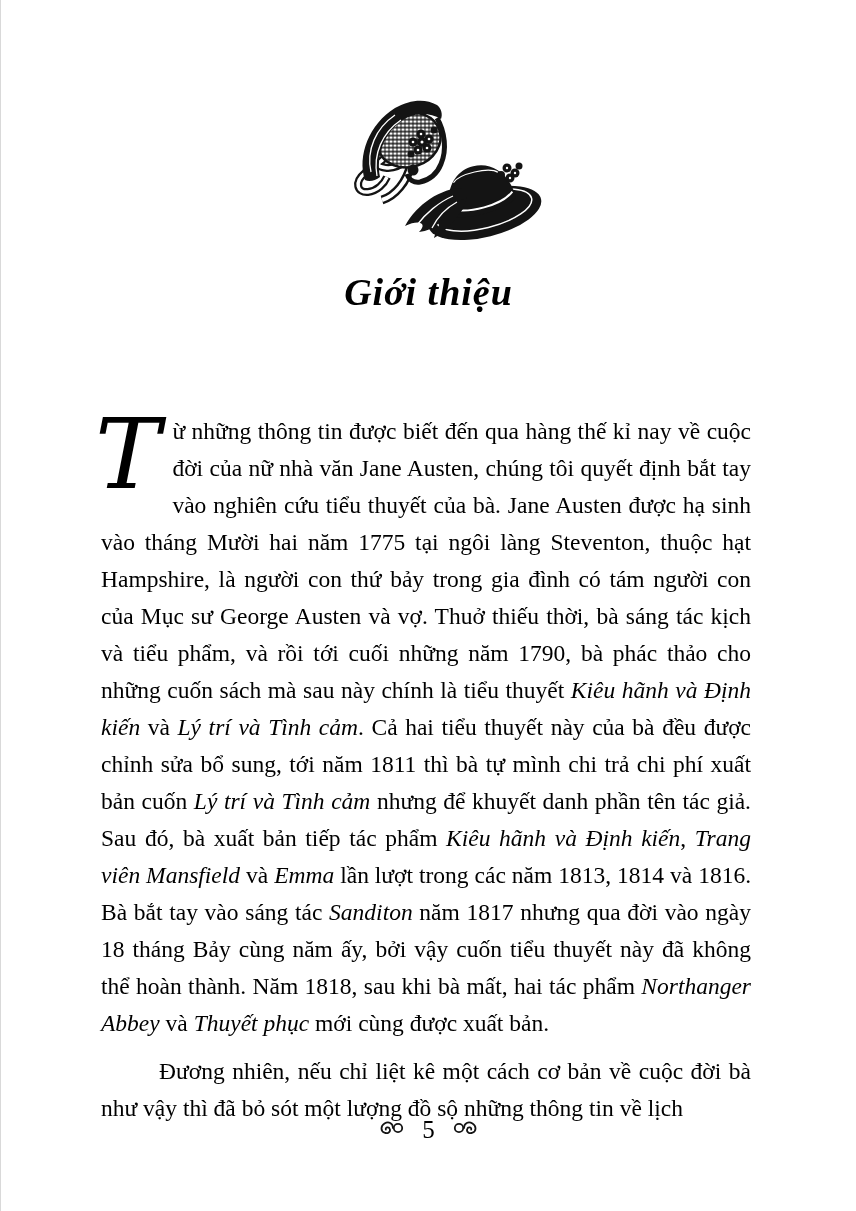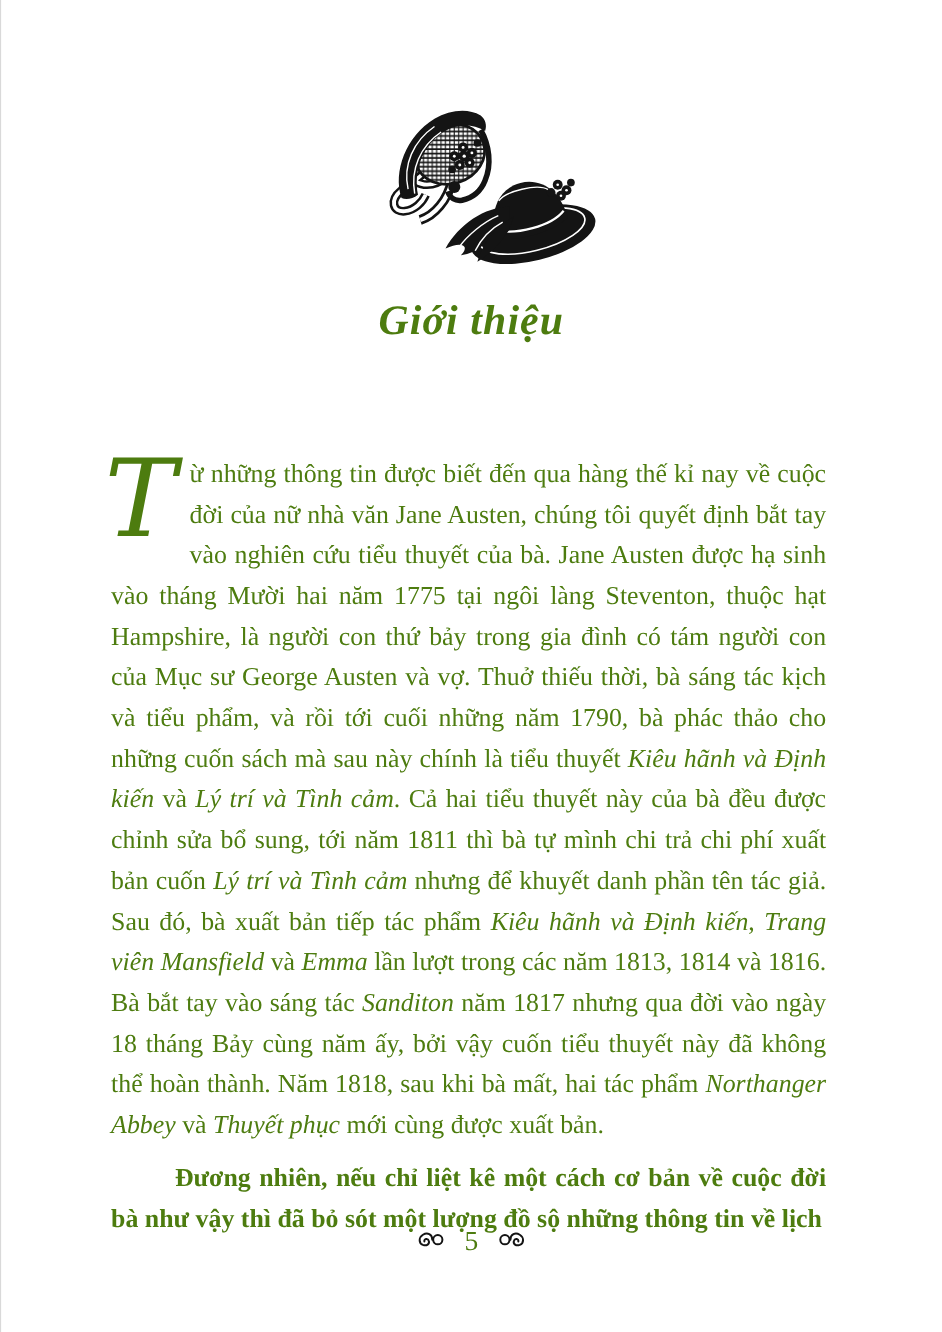--- a/index.html
+++ b/index.html
@@ -1,20 +1,20 @@
 <!DOCTYPE html>
 <html lang="vi"><head>
 <meta charset="utf-8">
 <style>
   html,body { margin:0; padding:0; background:#ffffff; }
   .page {
     position:relative;
     width:856px; height:1211px;
     background:#ffffff;
-    color:#4d7c0f;
+    color:#000000;
     font-family:"Liberation Serif", serif;
     overflow:hidden;
     border-left:1px solid #d9d9d9;
     box-sizing:border-box;
   }
   .illustration {
     position:absolute;
     top:98px; left:348px;
     width:200px; height:165px;
   }
@@ -33,21 +33,21 @@
     position:absolute;
     top:413px; left:100px;
     width:650px;
     font-size:23.5px;
     line-height:37px;
     text-align:justify;
     text-justify:inter-word;
   }
   .para { margin:0; }
   .para + .para { margin-top:11px; }
-  .para.indent { text-indent:58px;font-weight:bold; }
+  .para.indent { text-indent:58px; }
   .dropcap {
     float:left;
     font-family:"DejaVu Serif", serif;
     font-style:italic;
     font-size:98px;
     line-height:76px;
     height:76px;
     margin:3px 12px 0 -6px;
   }
   .italic { font-style:italic; }

